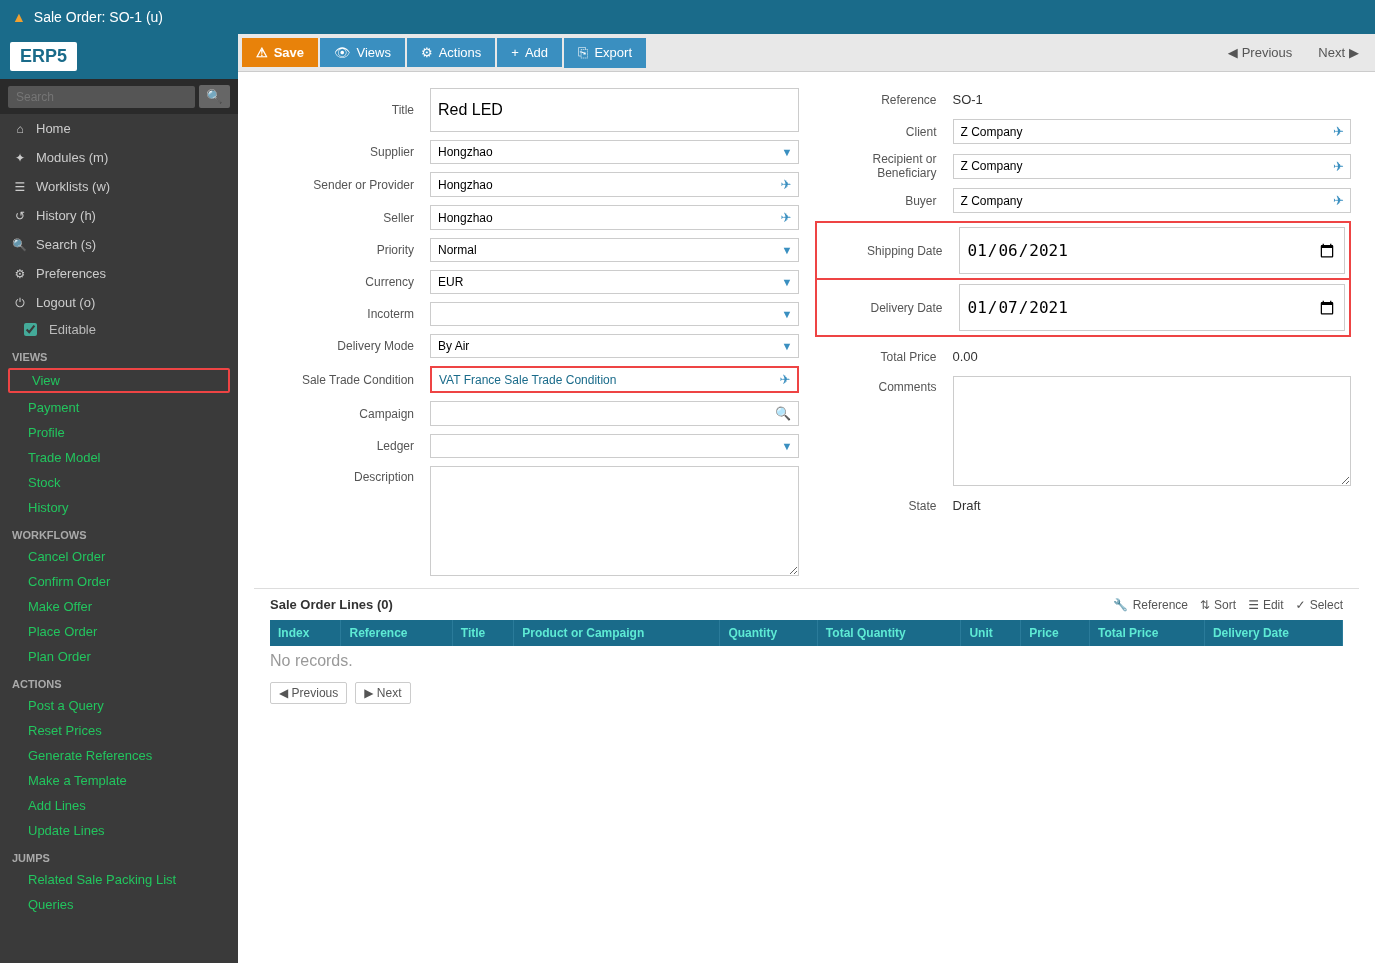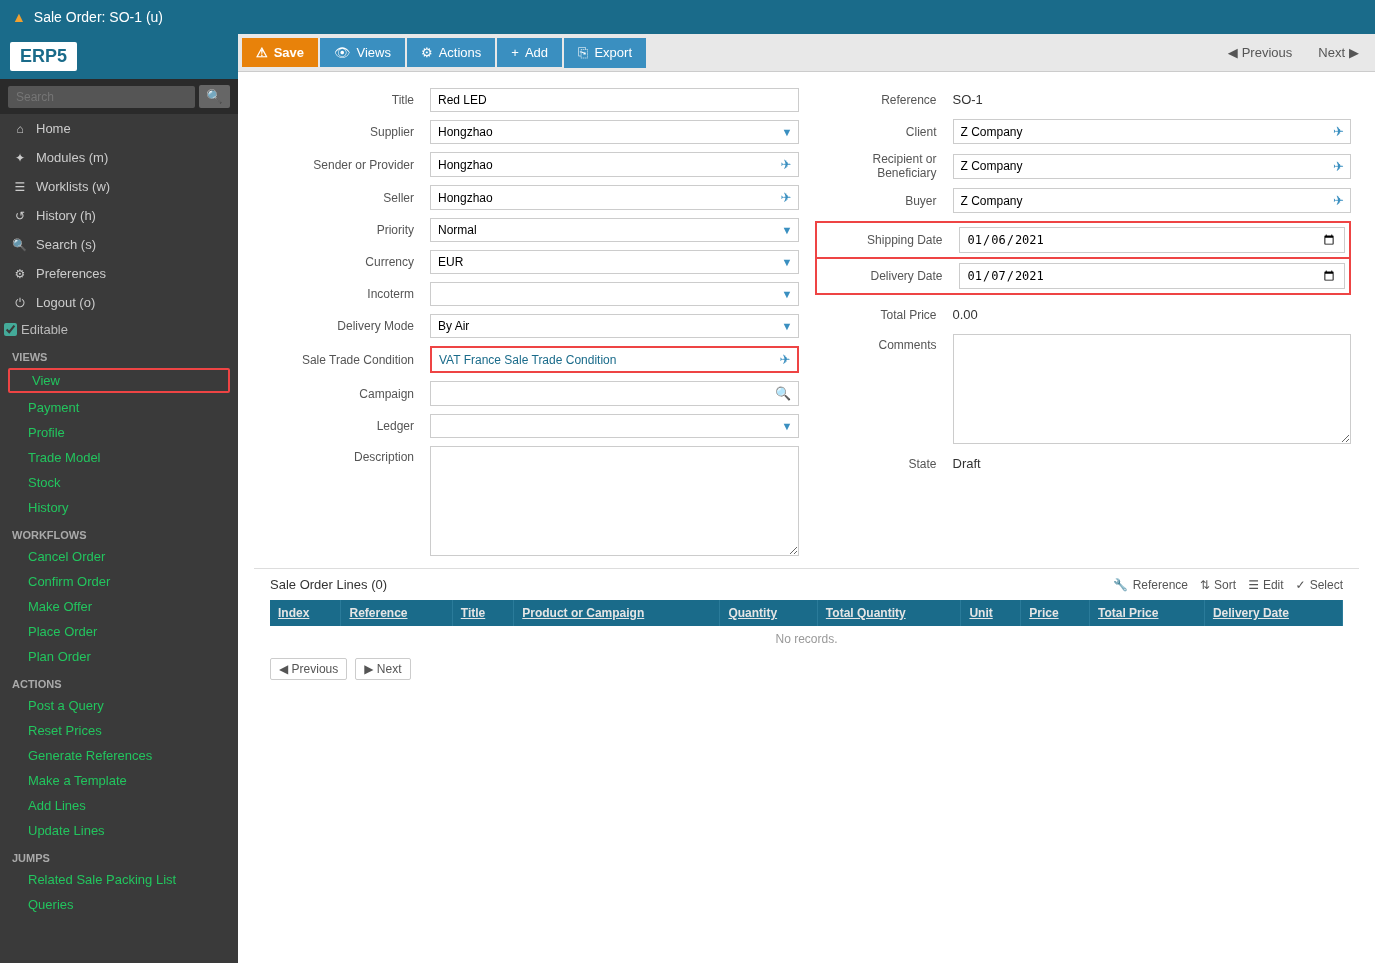--- a/index.html
+++ b/index.html
@@ -100,24 +100,24 @@
       color: #22c55e;
       font-size: 13px;
     }
     .sidebar-subitem.active-view {
       border: 2px solid #e44;
       margin: 2px 8px;
       padding: 3px 6px 3px 22px;
       border-radius: 2px;
     }
     .sidebar-checkbox-item {
-      padding: 5px 4px;
-      display: flex;
-      align-items: center;
-      gap: 4px;
+      padding: 5px 24px;
+      display: flex;
+      align-items: center;
+      gap: 12px;
       color: #bbb;
       font-size: 13px;
       cursor: pointer;
     }
     .sidebar-checkbox-item input[type=checkbox] { accent-color: #4a9; }
 
     
     .content-area {
       flex: 1;
       display: flex;
@@ -204,22 +204,22 @@
       color: #555;
       font-size: 12px;
       width: 130px;
       flex-shrink: 0;
       text-align: right;
       padding-right: 8px;
     }
     .form-input {
       flex: 1;
       border: 1px solid #ccc;
-      padding: 4px 7px;
-      font-size: 12px;
+      padding: 12px 7px;
+      font-size: 16px;
       outline: none;
       min-width: 0;
     }
     .form-select-wrap {
       flex: 1;
       position: relative;
       display: flex;
       align-items: center;
     }
     .form-select {
@@ -307,21 +307,21 @@
       padding: 0 16px 12px 16px;
     }
     .lines-header {
       display: flex;
       align-items: center;
       justify-content: space-between;
       padding: 8px 0;
     }
     .lines-title {
       font-size: 13px;
-      font-weight: normal;
+      font-weight: bold;
       color: #333;
       text-align: center;
     }
     .lines-tools {
       display: flex;
       gap: 12px;
       align-items: center;
     }
     .lines-tool-btn {
       background: none;
@@ -339,28 +339,27 @@
     }
     .lines-table th {
       background: #1a6b8a;
       color: white;
       padding: 6px 8px;
       font-size: 12px;
       text-align: left;
       border-right: 1px solid #2a7b9a;
     }
     .lines-table th a {
-      color: #e5e5e5;
-      text-decoration: underline;
+      color: #5eead4;
       cursor: pointer;
     }
     .no-records {
-      text-align: center;
+      text-align: left;
       color: #999;
-      font-size: 12px;
+      font-size: 16px;
       padding: 6px 0;
     }
     .pagination-row {
       display: flex;
       align-items: flex-end;
       gap: 8px;
       padding: 6px 0;
     }
     .page-btn {
       background: none;

